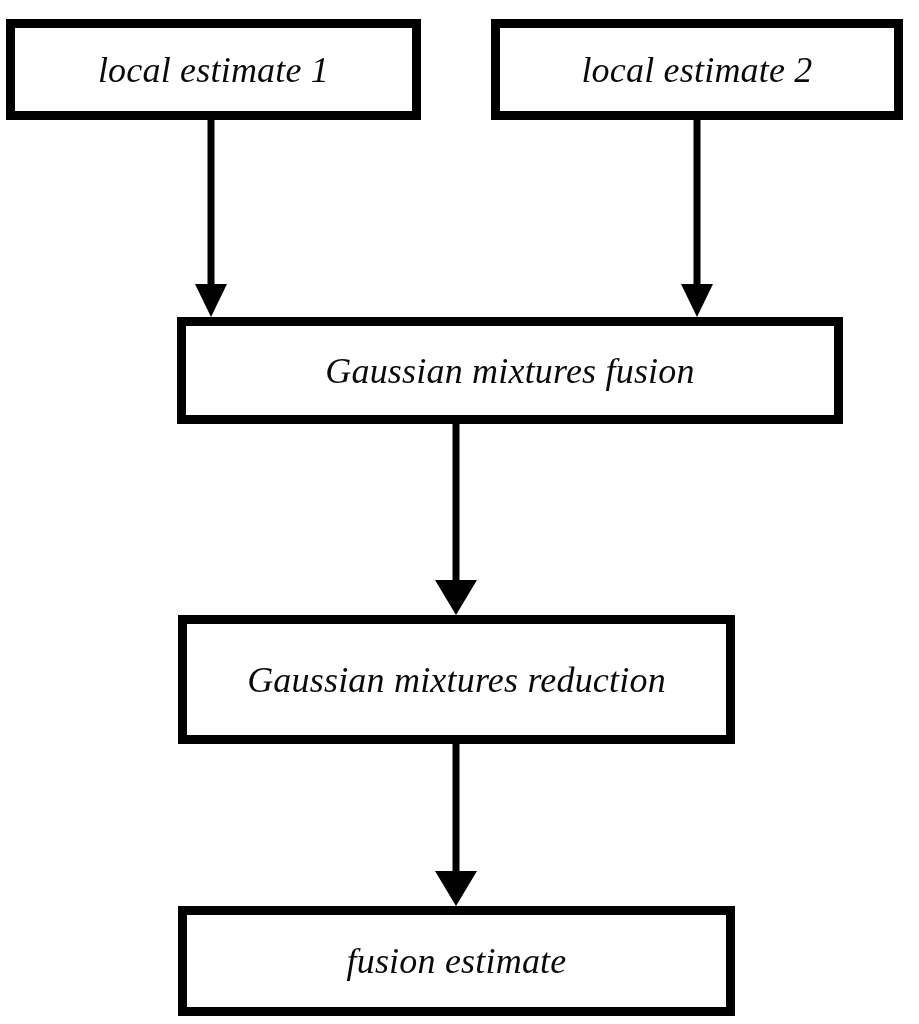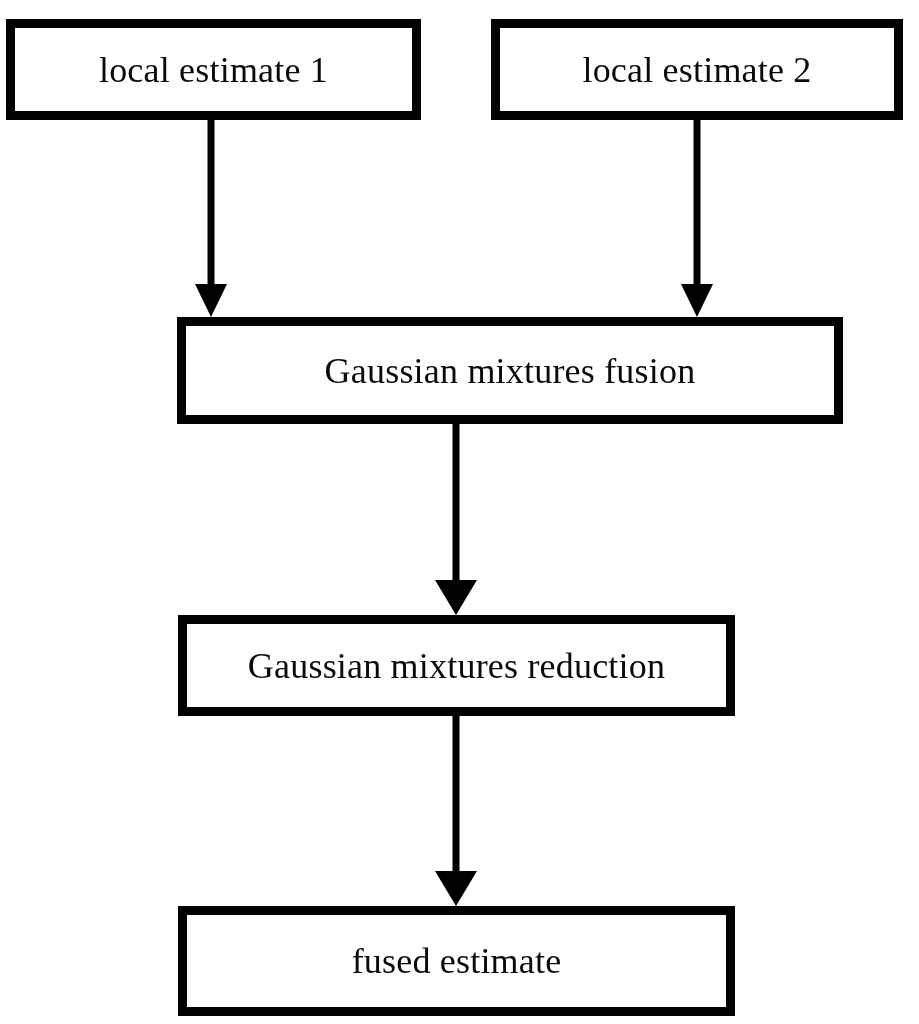--- a/index.html
+++ b/index.html
@@ -27,41 +27,42 @@
   }
   .node-box {
     position: absolute;
     box-sizing: border-box;
     background: #ffffff;
     border: 9px solid #000000;
     display: flex;
     align-items: center;
     justify-content: center;
     z-index: 2;
+    font-style: italic;
   }
   .node-label {
     font-family: "Liberation Serif", "DejaVu Serif", serif;
     font-size: 36px;
     line-height: 1;
     color: #0a0a0a;
     white-space: nowrap;
     letter-spacing: 0.2px;
   }
   
   #node-local-estimate-1 {
     left: 6px;  top: 19px;  width: 415px; height: 101px;
   }
   #node-local-estimate-2 {
     left: 491px; top: 19px; width: 412px; height: 101px;
   }
   #node-gaussian-fusion {
     left: 177px; top: 317px; width: 666px; height: 107px;
   }
   #node-gaussian-reduction {
-    left: 178px; top: 615px; width: 557px; height: 101px;
+    left: 178px; top: 615px; width: 557px; height: 129px;
   }
   #node-fused-estimate {
     left: 178px; top: 906px; width: 557px; height: 110px;
   }
 </style>
 </head>
 <body>
 
 <div id="diagram-root">
 
@@ -98,16 +99,16 @@
 
   <div class="node-box" id="node-gaussian-fusion">
     <span class="node-label">Gaussian mixtures fusion</span>
   </div>
 
   <div class="node-box" id="node-gaussian-reduction">
     <span class="node-label">Gaussian mixtures reduction</span>
   </div>
 
   <div class="node-box" id="node-fused-estimate">
-    <span class="node-label">fused estimate</span>
+    <span class="node-label">fusion estimate</span>
   </div>
 
 </div>
 
 </body></html>

